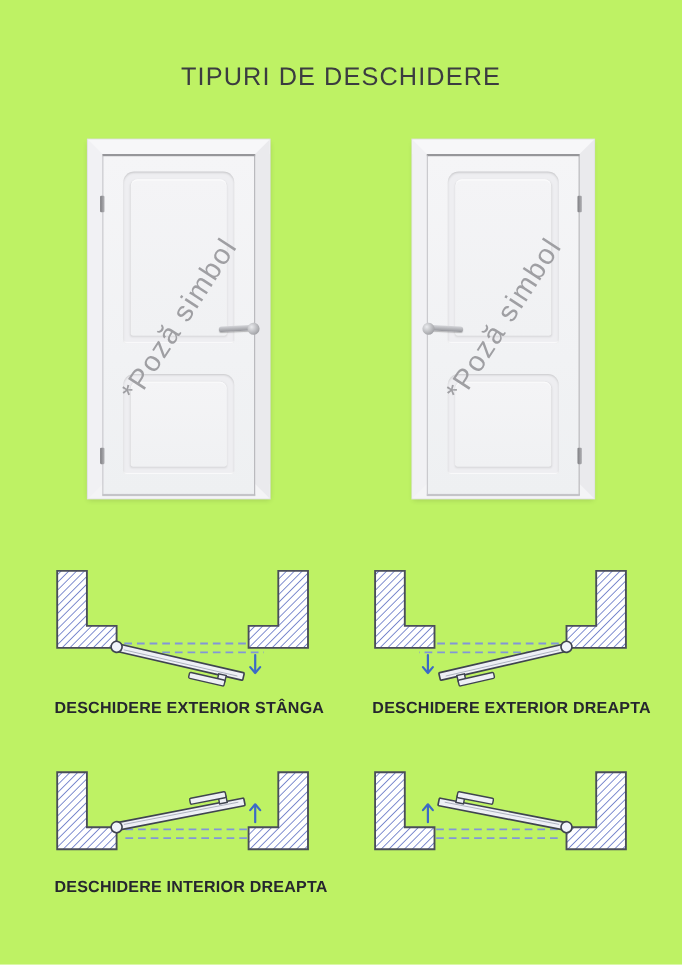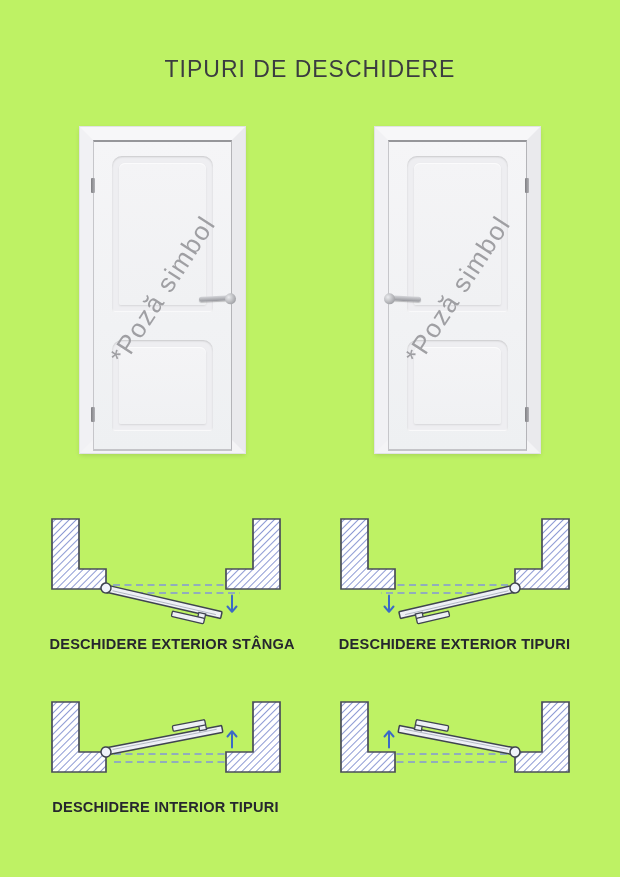--- a/index.html
+++ b/index.html
@@ -182,21 +182,21 @@
             <polyline points="177.5,89.5 182,94.8 186.5,89.5" stroke="#3b6ac6" stroke-width="2" fill="none" stroke-linecap="round" stroke-linejoin="round"></polyline>
             <g transform="translate(56 71) scale(1 1) rotate(13)">
               <rect x="1.5" y="-3" width="117" height="7" rx="1" fill="#eef0f5" stroke="#3f4450" stroke-width="1.5"></rect>
               <line x1="7" y1="1.2" x2="113" y2="1.2" stroke="#aab0bd" stroke-width="0.8"></line>
               <rect x="96" y="3" width="7" height="5.5" fill="#eef0f5" stroke="#3f4450" stroke-width="1.3"></rect>
               <rect x="70" y="7.5" width="33" height="5.5" rx="1.2" fill="#eef0f5" stroke="#3f4450" stroke-width="1.3"></rect>
               <circle cx="0" cy="0" r="5" fill="#f0f3fa" stroke="#3f4450" stroke-width="1.5"></circle>
             </g>
           </g>
         </svg>
-      <figcaption style="color: rgb(38, 39, 46);">DESCHIDERE EXTERIOR TIPURI</figcaption>
+      <figcaption style="color: rgb(38, 39, 46);">DESCHIDERE EXTERIOR DREAPTA</figcaption>
     </figure>
 
     <figure class="diagram int">
       <svg class="dia-svg" viewBox="0 0 232 88" width="232" height="88">
           <defs>
             <pattern id="hatch2" width="5" height="5" patternUnits="userSpaceOnUse" patternTransform="rotate(45)">
               <rect x="0" y="0" width="5" height="5" fill="#ffffff"></rect>
               <path d="M0,-1 L0,6" stroke="#7080ca" stroke-width="1.6"></path>
             </pattern>
           </defs>
@@ -209,21 +209,21 @@
             <polyline points="177.5,42.5 182,37.2 186.5,42.5" stroke="#3b6ac6" stroke-width="2" fill="none" stroke-linecap="round" stroke-linejoin="round"></polyline>
             <g transform="translate(56 58) scale(1 -1) rotate(11)">
               <rect x="1.5" y="-3" width="117" height="7" rx="1" fill="#eef0f5" stroke="#3f4450" stroke-width="1.5"></rect>
               <line x1="7" y1="1.2" x2="113" y2="1.2" stroke="#aab0bd" stroke-width="0.8"></line>
               <rect x="96" y="3" width="7" height="5.5" fill="#eef0f5" stroke="#3f4450" stroke-width="1.3"></rect>
               <rect x="70" y="7.5" width="33" height="5.5" rx="1.2" fill="#eef0f5" stroke="#3f4450" stroke-width="1.3"></rect>
               <circle cx="0" cy="0" r="5" fill="#f0f3fa" stroke="#3f4450" stroke-width="1.5"></circle>
             </g>
           </g>
         </svg>
-      <figcaption style="color: rgb(38, 39, 46);">DESCHIDERE INTERIOR TIPURI</figcaption>
+      <figcaption style="color: rgb(38, 39, 46);">DESCHIDERE INTERIOR DREAPTA</figcaption>
     </figure>
 
     <figure class="diagram int">
       <svg class="dia-svg" viewBox="0 0 232 88" width="232" height="88">
           <defs>
             <pattern id="hatch3" width="5" height="5" patternUnits="userSpaceOnUse" patternTransform="rotate(45)">
               <rect x="0" y="0" width="5" height="5" fill="#ffffff"></rect>
               <path d="M0,-1 L0,6" stroke="#7080ca" stroke-width="1.6"></path>
             </pattern>
           </defs>

